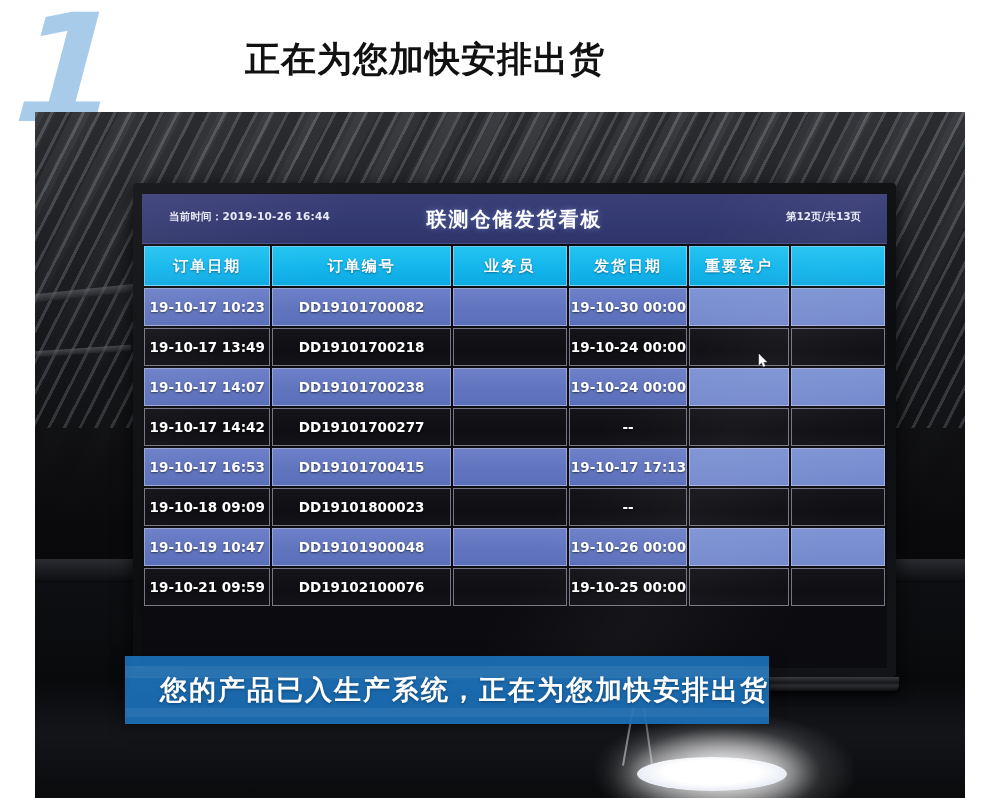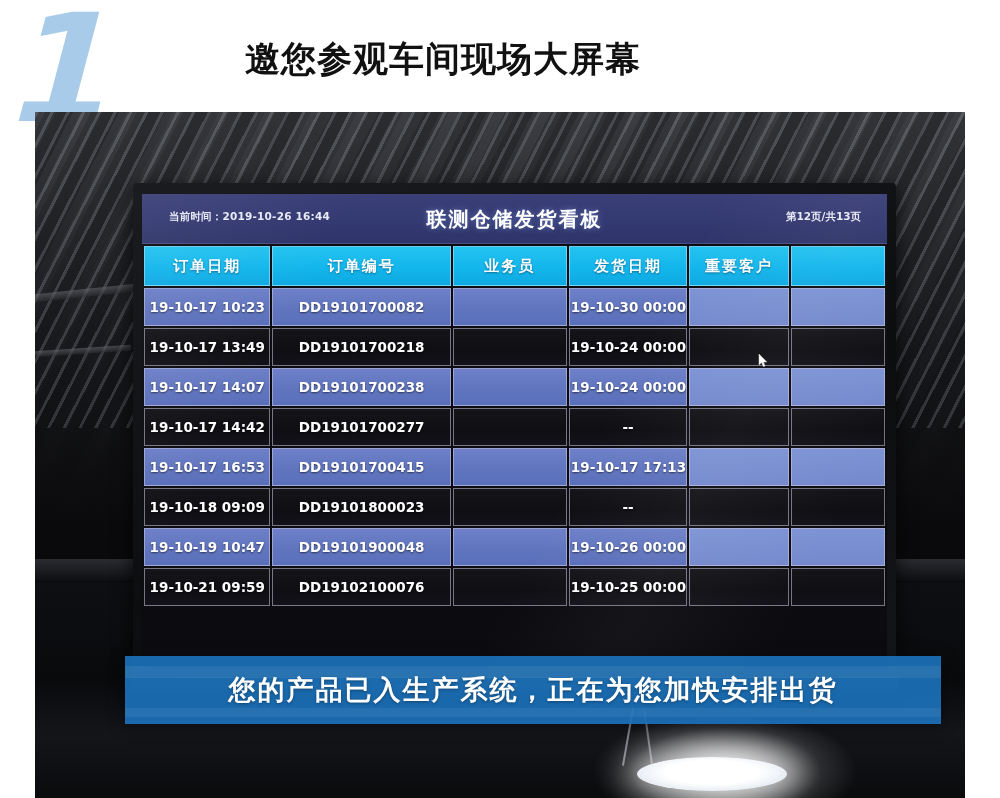--- a/index.html
+++ b/index.html
@@ -168,23 +168,23 @@
                rgba(255,255,255,0) 58%,rgba(255,255,255,.04) 72%,rgba(255,255,255,0) 88%);
     pointer-events:none;
   }
   .cursor{
     position:absolute;left:616px;top:159px;width:11px;height:15px;
     pointer-events:none;
   }
 
   
   .banner{
-    position:absolute;left:90px;top:544px;width:816px;height:68px;
+    position:absolute;left:90px;top:544px;width:644px;height:68px;
     background:rgba(27,112,184,.93);
-    display:flex;align-items:center;justify-content:center;
+    display:flex;align-items:center;justify-content:flex-end;
     box-shadow:0 2px 16px rgba(0,0,0,.35);
   }
   .banner-text{
     font-size:27px;font-weight:bold;color:#ffffff;letter-spacing:2px;
     font-family:"DejaVu Sans",sans-serif;white-space:nowrap;
     text-shadow:0 1px 3px rgba(0,0,0,.35);
   }
   .banner-streak{
     position:absolute;left:0;top:10px;width:100%;height:12px;
     background:rgba(255,255,255,.07);
@@ -192,21 +192,21 @@
   .banner-streak2{
     position:absolute;left:0;bottom:7px;width:100%;height:9px;
     background:rgba(255,255,255,.06);
   }
 </style>
 </head>
 <body>
 
 <div class="numeral">1</div>
 
-<div class="page-title">邀您参观车间现场大屏幕</div>
+<div class="page-title">正在为您加快安排出货</div>
 
 <div class="photo">
   <div class="ceiling"></div>
   <div class="ceiling2"></div>
   <div class="ceiling-dark-band"></div>
   <div class="beam-h" style="top:447px;"></div>
   <div class="pipe" style="left:0px;top:176px;width:120px;height:8px;transform:rotate(-6deg);"></div>
   <div class="pipe" style="left:0px;top:236px;width:96px;height:6px;transform:rotate(-4deg);"></div>
 
   <div class="lamp-wire"></div>

